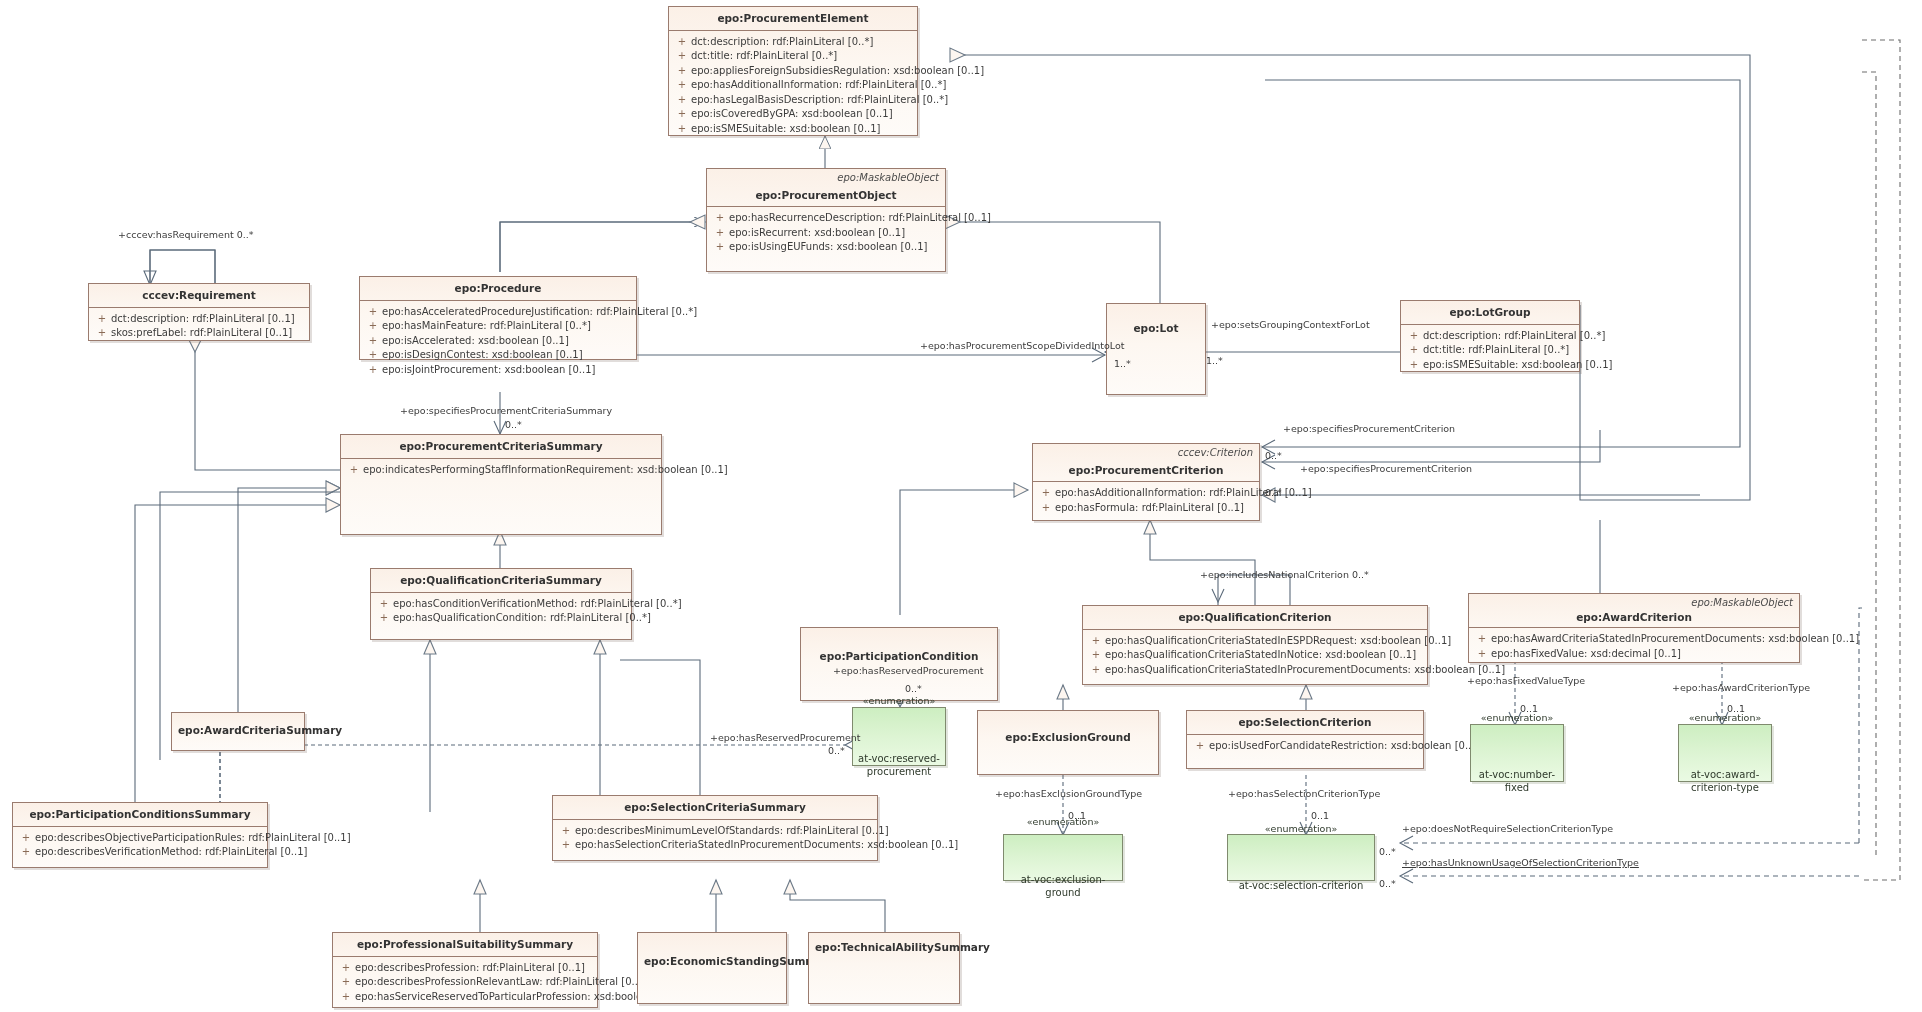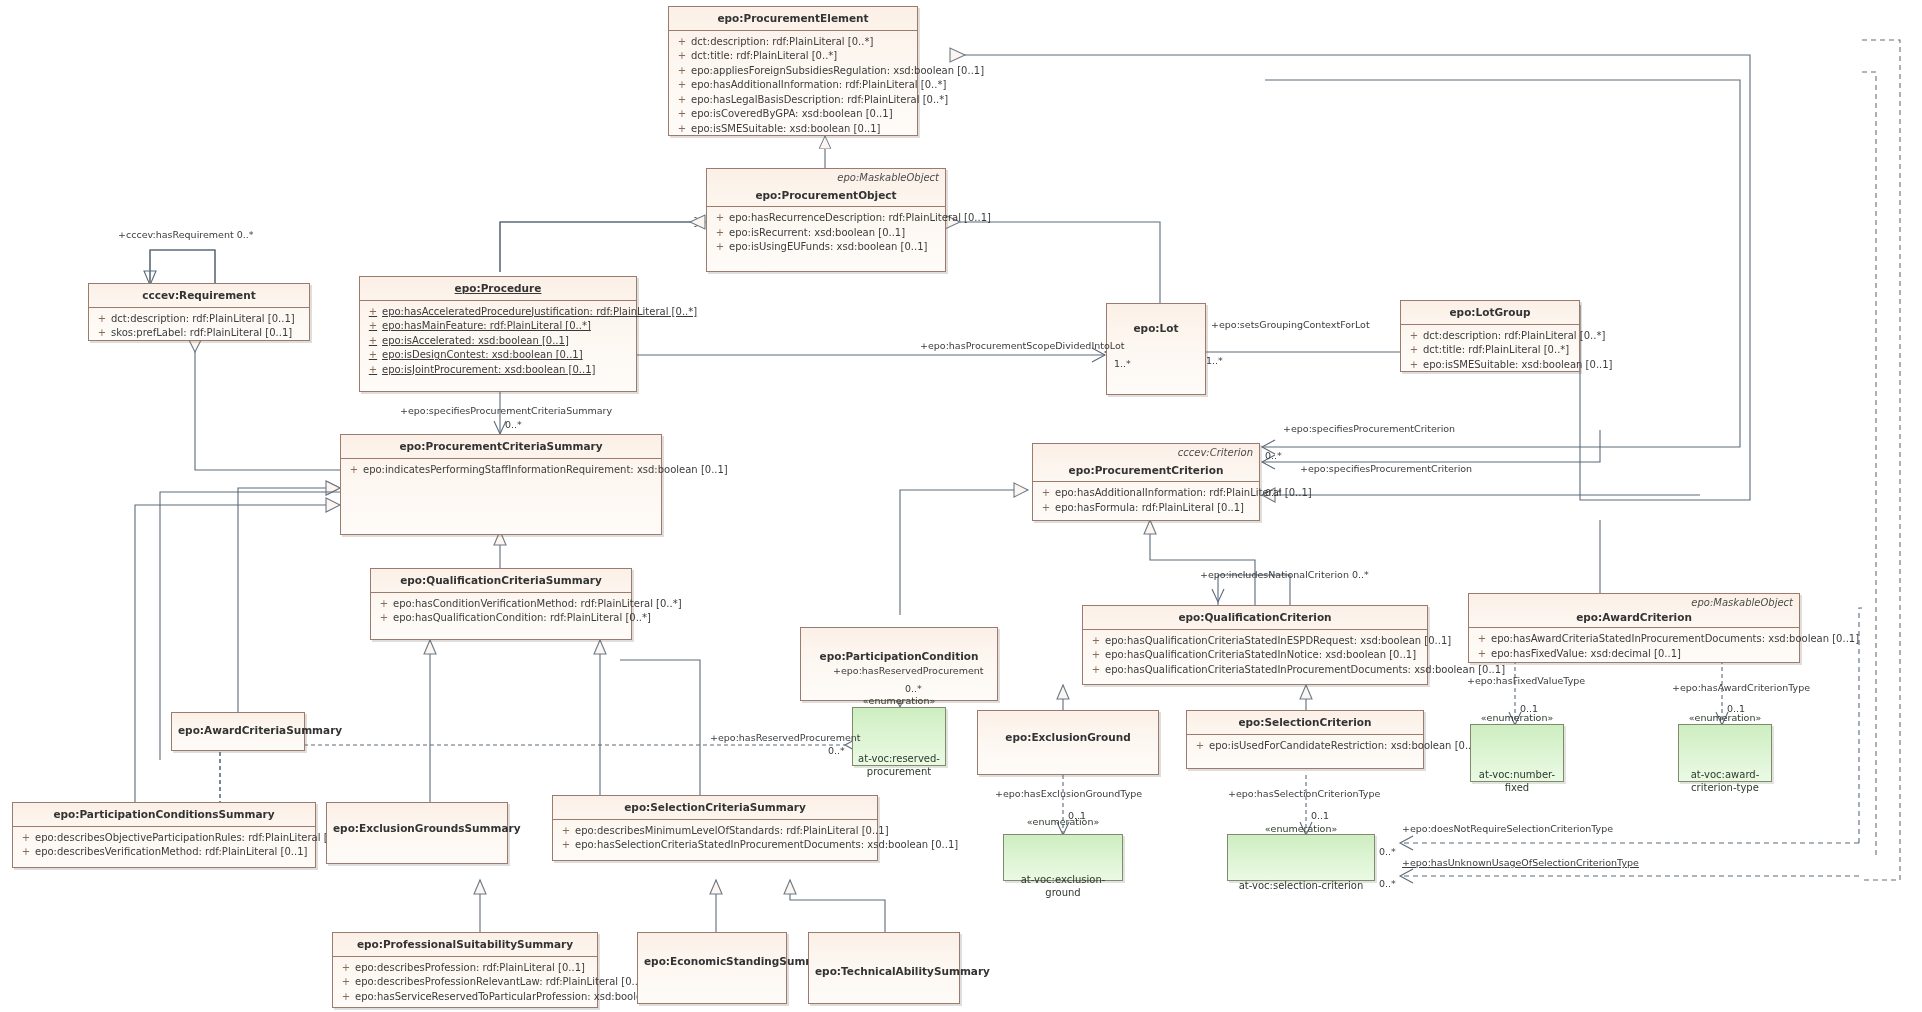--- a/index.html
+++ b/index.html
@@ -275,21 +275,21 @@
           <span class="vis">+</span>
           <span class="sig">dct:description: rdf:PlainLiteral [0..1]</span>
         </div>
       <div class="attr">
           <span class="vis">+</span>
           <span class="sig">skos:prefLabel: rdf:PlainLiteral [0..1]</span>
         </div>
     </div>
   </div>
 
-  <div class="uml hasattrs" style="left:359px;top:276px;width:278px;height:116px;text-decoration:underline;">
+  <div class="uml hasattrs" style="left:359px;top:276px;width:278px;height:84px;">
     <div class="nm">epo:Procedure</div>
     <div class="attrs">
       <div class="attr">
           <span class="vis">+</span>
           <span class="sig">epo:hasAcceleratedProcedureJustification: rdf:PlainLiteral [0..*]</span>
         </div>
       <div class="attr">
           <span class="vis">+</span>
           <span class="sig">epo:hasMainFeature: rdf:PlainLiteral [0..*]</span>
         </div>
@@ -417,37 +417,34 @@
   <div class="uml hasattrs" style="left:1186px;top:710px;width:238px;height:59px;">
     <div class="nm">epo:SelectionCriterion</div>
     <div class="attrs">
       <div class="attr">
           <span class="vis">+</span>
           <span class="sig">epo:isUsedForCandidateRestriction: xsd:boolean [0..1]</span>
         </div>
     </div>
   </div>
 
-  <div class="uml hasattrs" style="left:12px;top:802px;width:304px;height:66px;">
+  <div class="uml hasattrs" style="left:12px;top:802px;width:256px;height:66px;">
     <div class="nm">epo:ParticipationConditionsSummary</div>
     <div class="attrs">
       <div class="attr">
           <span class="vis">+</span>
           <span class="sig">epo:describesObjectiveParticipationRules: rdf:PlainLiteral [0..1]</span>
         </div>
       <div class="attr">
           <span class="vis">+</span>
           <span class="sig">epo:describesVerificationMethod: rdf:PlainLiteral [0..1]</span>
         </div>
     </div>
   </div>
 
-  <div class="uml" style="left:326px;top:802px;width:182px;height:62px;">
-    <div class="nm" style="padding-top:19px;">epo:ExclusionGroundsSummary</div>
-  </div>
 
   <div class="uml hasattrs" style="left:552px;top:795px;width:326px;height:66px;">
     <div class="nm">epo:SelectionCriteriaSummary</div>
     <div class="attrs">
       <div class="attr">
           <span class="vis">+</span>
           <span class="sig">epo:describesMinimumLevelOfStandards: rdf:PlainLiteral [0..1]</span>
         </div>
       <div class="attr">
           <span class="vis">+</span>
@@ -472,21 +469,21 @@
           <span class="sig">epo:hasServiceReservedToParticularProfession: xsd:boolean [0..1]</span>
         </div>
     </div>
   </div>
 
   <div class="uml" style="left:637px;top:932px;width:150px;height:72px;">
     <div class="nm" style="padding-top:22px;">epo:EconomicStandingSummary</div>
   </div>
 
   <div class="uml" style="left:808px;top:932px;width:152px;height:72px;">
-    <div class="nm" style="padding-top:32px;">epo:TechnicalAbilitySummary</div>
+    <div class="nm" style="padding-top:8px;">epo:TechnicalAbilitySummary</div>
   </div>
 
   <div class="enum" style="left:852px;top:707px;width:94px;height:59px;">
     <div class="kw">«enumeration»</div>
     <div class="en">at-voc:reserved-procurement</div>
   </div>
 
   <div class="enum" style="left:1003px;top:834px;width:120px;height:47px;">
     <div class="kw">«enumeration»</div>
     <div class="en">at-voc:exclusion-ground</div>

